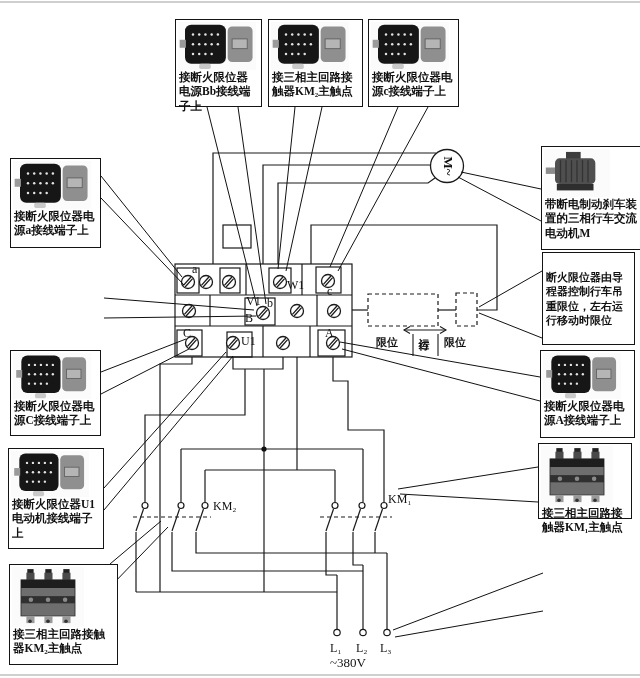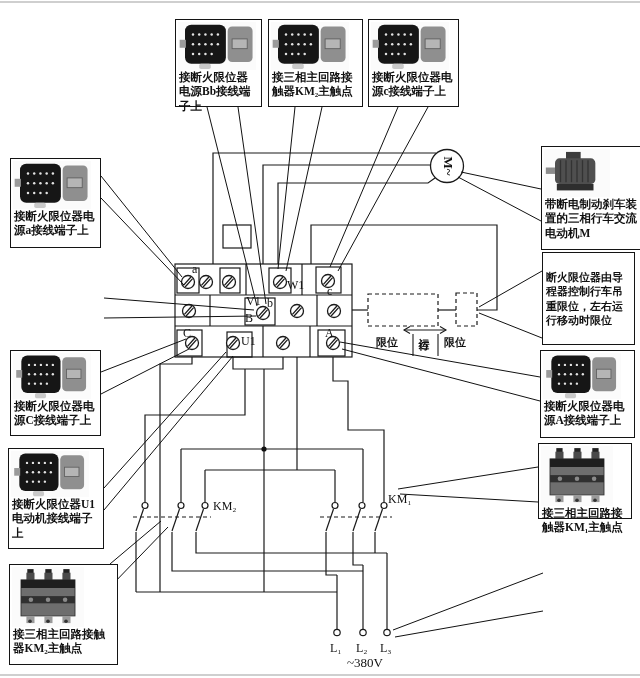--- a/index.html
+++ b/index.html
@@ -246,21 +246,21 @@
   <div class="lbl" style="left:267px;top:296px">b</div>
   <div class="lbl" style="left:245px;top:311px">B</div>
   <div class="lbl" style="left:183px;top:326px">C</div>
   <div class="lbl" style="left:241px;top:334px">U1</div>
   <div class="lbl" style="left:325px;top:326px">A</div>
   <div class="lbl" style="left:213px;top:499px">KM₂</div>
   <div class="lbl" style="left:388px;top:492px">KM₁</div>
   <div class="lbl" style="left:330px;top:641px">L₁</div>
   <div class="lbl" style="left:356px;top:641px">L₂</div>
   <div class="lbl" style="left:380px;top:641px">L₃</div>
-  <div class="lbl" style="left:330px;top:655px;width:70px;text-align:center;font-size:13px">~380V</div>
+  <div class="lbl" style="left:330px;top:655px;width:70px;text-align:left;font-size:13px">~380V</div>
   <div class="lbl cn" style="left:376px;top:335px">限位</div>
   <div class="lbl cn vtext" style="left:416px;top:329px">运行</div>
   <div class="lbl cn" style="left:444px;top:335px">限位</div>
   <div class="motor-label">M~</div>
 
   <div class="callout" style="left:175px;top:19px;width:87px;height:88px">
     <div class="photo">
         <svg width="78" height="48" viewBox="0 0 84 54">
           <use href="#sym-limit"></use>
         </svg>

